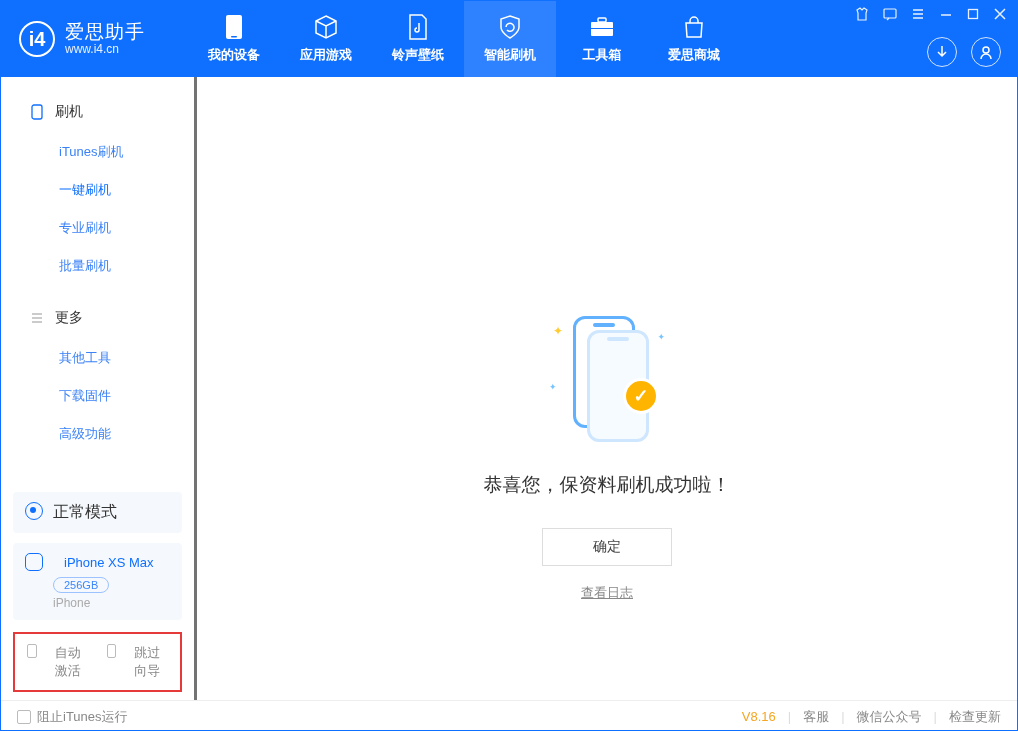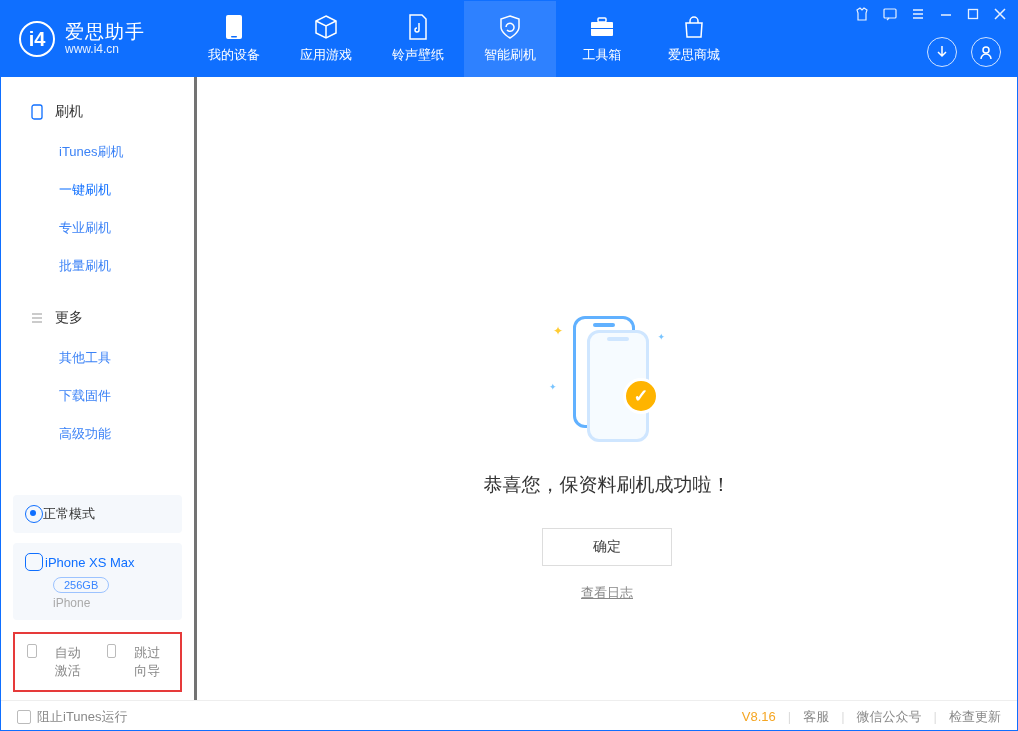--- a/index.html
+++ b/index.html
@@ -4,39 +4,39 @@
 <style>
 * { margin: 0; padding: 0; box-sizing: border-box; font-family: "Microsoft YaHei", sans-serif; }
 body { background: #fff; width: 1018px; height: 731px; overflow: hidden; border: 1px solid #0f6fff; }
 .header { background: #0f6fff; height: 76px; display: flex; align-items: center; position: relative; }
 .logo-block { display: flex; align-items: center; padding: 0 18px; color: #fff; }
 .logo-circle { width: 36px; height: 36px; border: 2.5px solid #fff; border-radius: 50%; display: flex; align-items: center; justify-content: center; font-weight: bold; font-size: 20px; color: #fff; margin-right: 10px; }
 .logo-text { display: flex; flex-direction: column; line-height: 1.15; }
 .logo-text .cn { font-size: 19px; font-weight: 500; letter-spacing: 1px; }
 .logo-text .url { font-size: 12px; opacity: .9; }
 .navtabs { display: flex; height: 100%; margin-left: 25px; }
-.navtab { width: 92px; height: 100%; display: flex; flex-direction: column; align-items: center; justify-content: center; color: #fff; font-size: 13px; cursor: pointer; gap: 6px; }
+.navtab { width: 92px; height: 100%; display: flex; flex-direction: column; align-items: center; justify-content: center; color: #fff; font-size: 13px; cursor: pointer; gap: 6px; font-weight: bold; }
 .navtab.active { background: rgba(255,255,255,.13); }
 .navtab-icon { width: 26px; height: 26px; display: flex; align-items: center; justify-content: center; }
 .win-ctrls { position: absolute; right: 10px; top: 6px; display: flex; gap: 14px; align-items: center; color: #fff; }
 .win-ctrls span { cursor: pointer; font-size: 13px; opacity: .9; }
 .hdr-actions { position: absolute; right: 16px; bottom: 10px; display: flex; gap: 14px; }
 .hdr-circle { width: 30px; height: 30px; border: 1.5px solid rgba(255,255,255,.8); border-radius: 50%; display: flex; align-items: center; justify-content: center; cursor: pointer; color: #fff; }
 .body { display: flex; height: 623px; }
 .sidebar { width: 196px; border-right: 3px solid #737373; display: flex; flex-direction: column; padding-top: 20px; }
 .side-section-hdr { display: flex; align-items: center; gap: 10px; font-size: 14px; color: #333; padding: 6px 20px 6px 28px; margin-bottom: 6px; }
 .side-section-hdr .hic { width: 16px; height: 16px; display: flex; align-items: center; justify-content: center; color: #0f6fff; }
 .side-item { font-size: 13px; color: #3b82f6; padding: 10px 10px 10px 58px; cursor: pointer; }
 .side-item.active { color: #0f6fff; }
 .sidebar-bottom { margin-top: auto; padding: 0 12px 12px; }
-.mode-card { background: #f5f8fc; border-radius: 4px; padding: 10px 12px; display: flex; font-size: 13px; color: #333; margin-bottom: 10px; }
+.mode-card { background: #f5f8fc; border-radius: 4px; padding: 10px 12px; display: flex; gap: 10px; font-size: 16px; color: #333; margin-bottom: 10px; }
 .mode-card .dot { width: 18px; height: 18px; border: 1.5px solid #0f6fff; border-radius: 50%; position: relative; }
 .mode-card .dot:after { content: ""; width: 6px; height: 6px; background: #0f6fff; border-radius: 50%; position: absolute; top: 4px; left: 4px; }
 .dev-card { background: #f5f8fc; border-radius: 4px; padding: 10px 12px; font-size: 13px; color: #333; }
-.dev-card .dev-top { display: flex; align-items: center; gap: 2px; font-weight: 500; color: #0f6fff; margin-bottom: 6px; }
+.dev-card .dev-top { display: flex; align-items: center; gap: 21px; font-weight: 500; color: #0f6fff; margin-bottom: 6px; }
 .dev-card .dev-ic { width: 18px; height: 18px; border: 1.5px solid #0f6fff; border-radius: 5px; }
 .dev-card .badge { display: inline-block; border: 1px solid #9cc3ff; color: #3a86ff; border-radius: 10px; padding: 1px 10px; font-size: 11px; margin-left: 28px; margin-bottom: 3px; }
 .dev-card .dtype { margin-left: 28px; font-size: 12px; color: #aaa; }
 .check-row { border: 2px solid #e63a3a; padding: 10px 12px; display: flex; gap: 18px; font-size: 13px; color: #888; margin: 0 12px 8px; }
 .chk { display: flex; align-items: flex-start; gap: 18px; cursor: pointer; }
 .chk-box { width: 14px; height: 14px; border: 1px solid #bbb; background: #fff; border-radius: 2px; }
 .main { flex: 1; position: relative; }
 .success-wrap { position: absolute; top: 235px; left: 0; right: 0; display: flex; flex-direction: column; align-items: center; }
 .phone-illus { width: 120px; height: 130px; position: relative; margin-bottom: 30px; }
 .phone-b { position: absolute; left: 26px; top: 4px; width: 62px; height: 112px; border: 3px solid #61b1ff; border-radius: 12px; background: #fff; }

